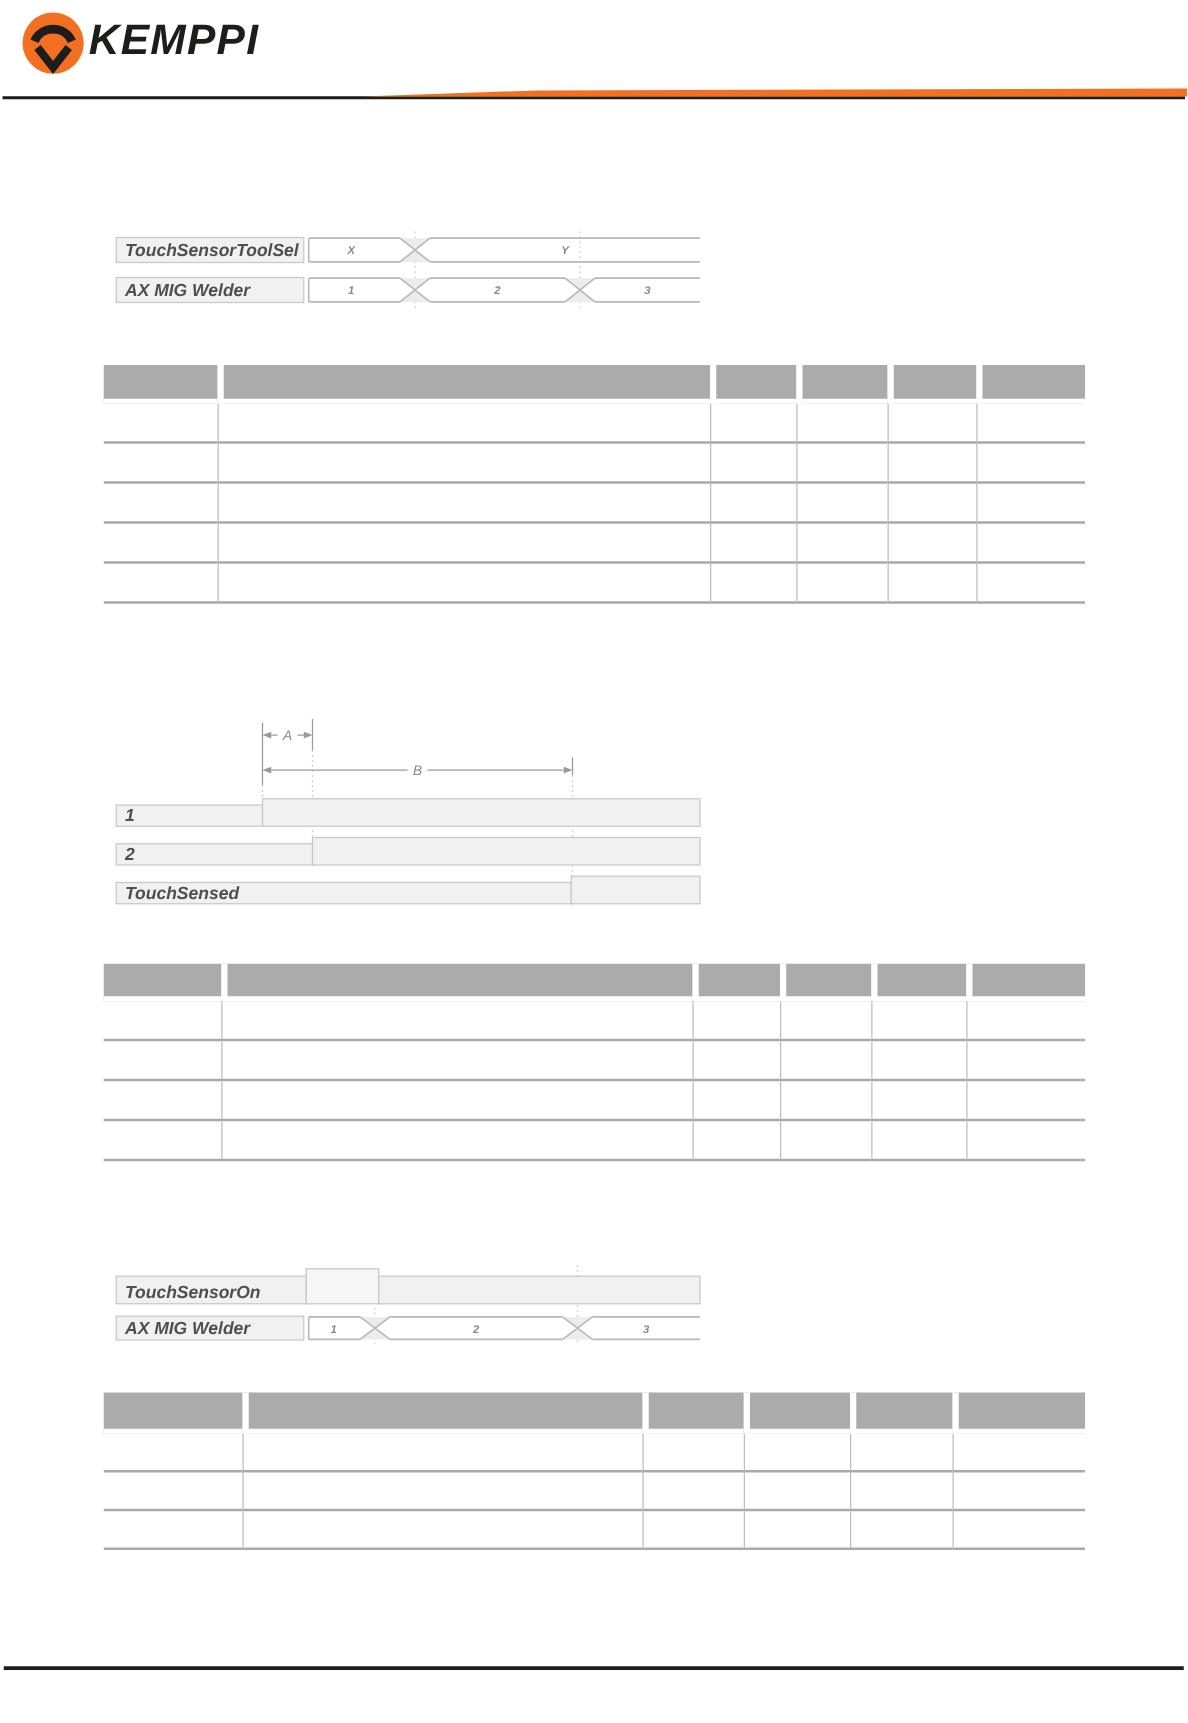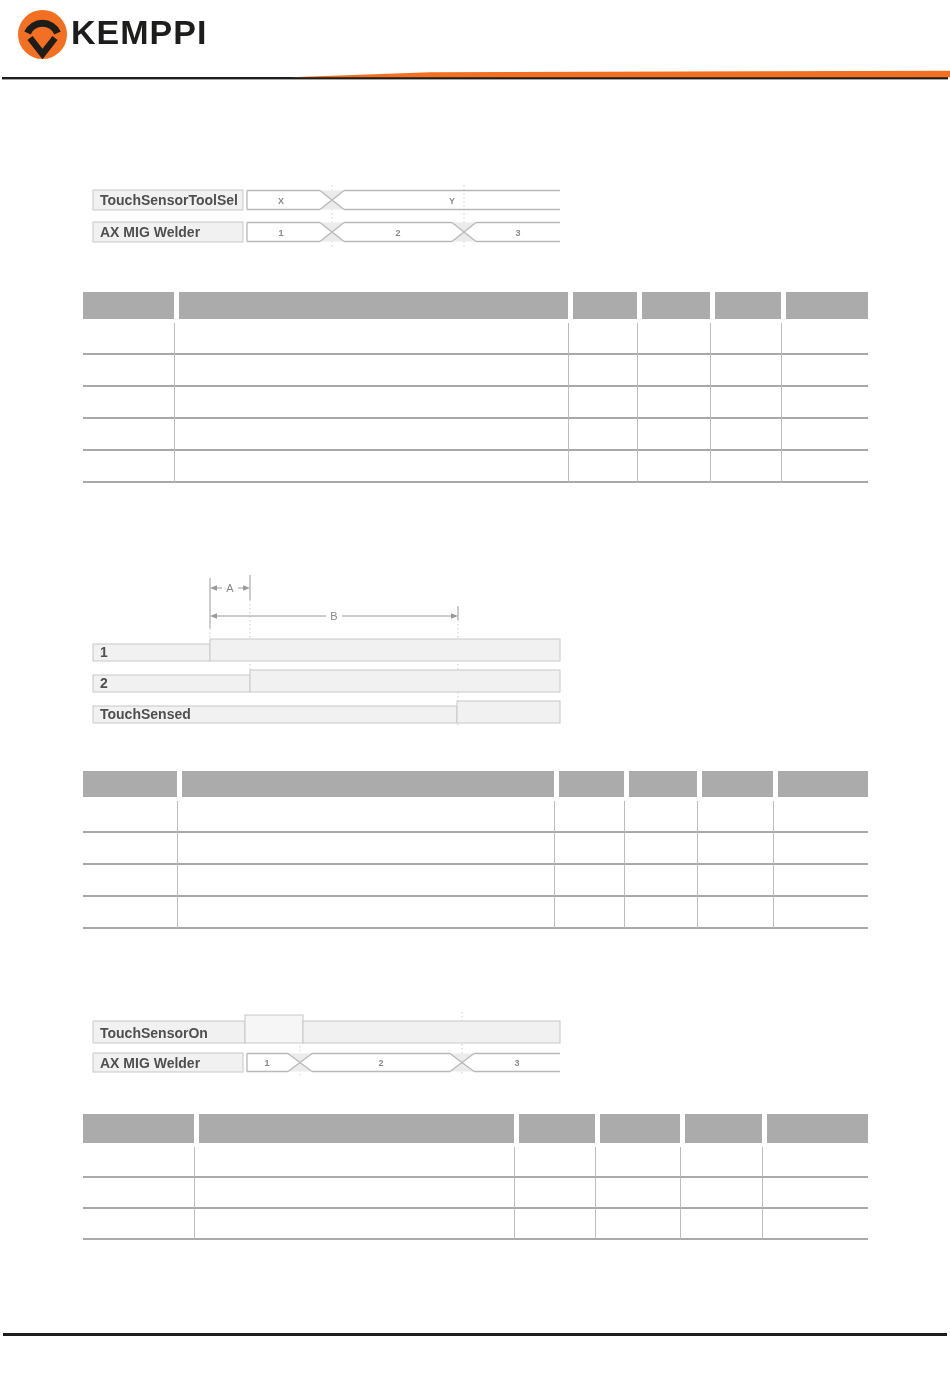--- a/index.html
+++ b/index.html
@@ -1,18 +1,19 @@
 <!DOCTYPE html>
 <html><head>
 <meta charset="utf-8">
 <style>
   html,body{margin:0;padding:0;background:#ffffff;}
   #page{
     position:relative;width:950px;height:1378px;background:#ffffff;overflow:hidden;
     font-family:"Liberation Sans",sans-serif;
+    font-style:italic;
   }
   .abs{position:absolute;}
 
   
   #brand-text{
     position:absolute;left:71px;top:13px;font-size:34px;font-weight:800;
     color:#1d1d1b;letter-spacing:1px;
   }
 
   

